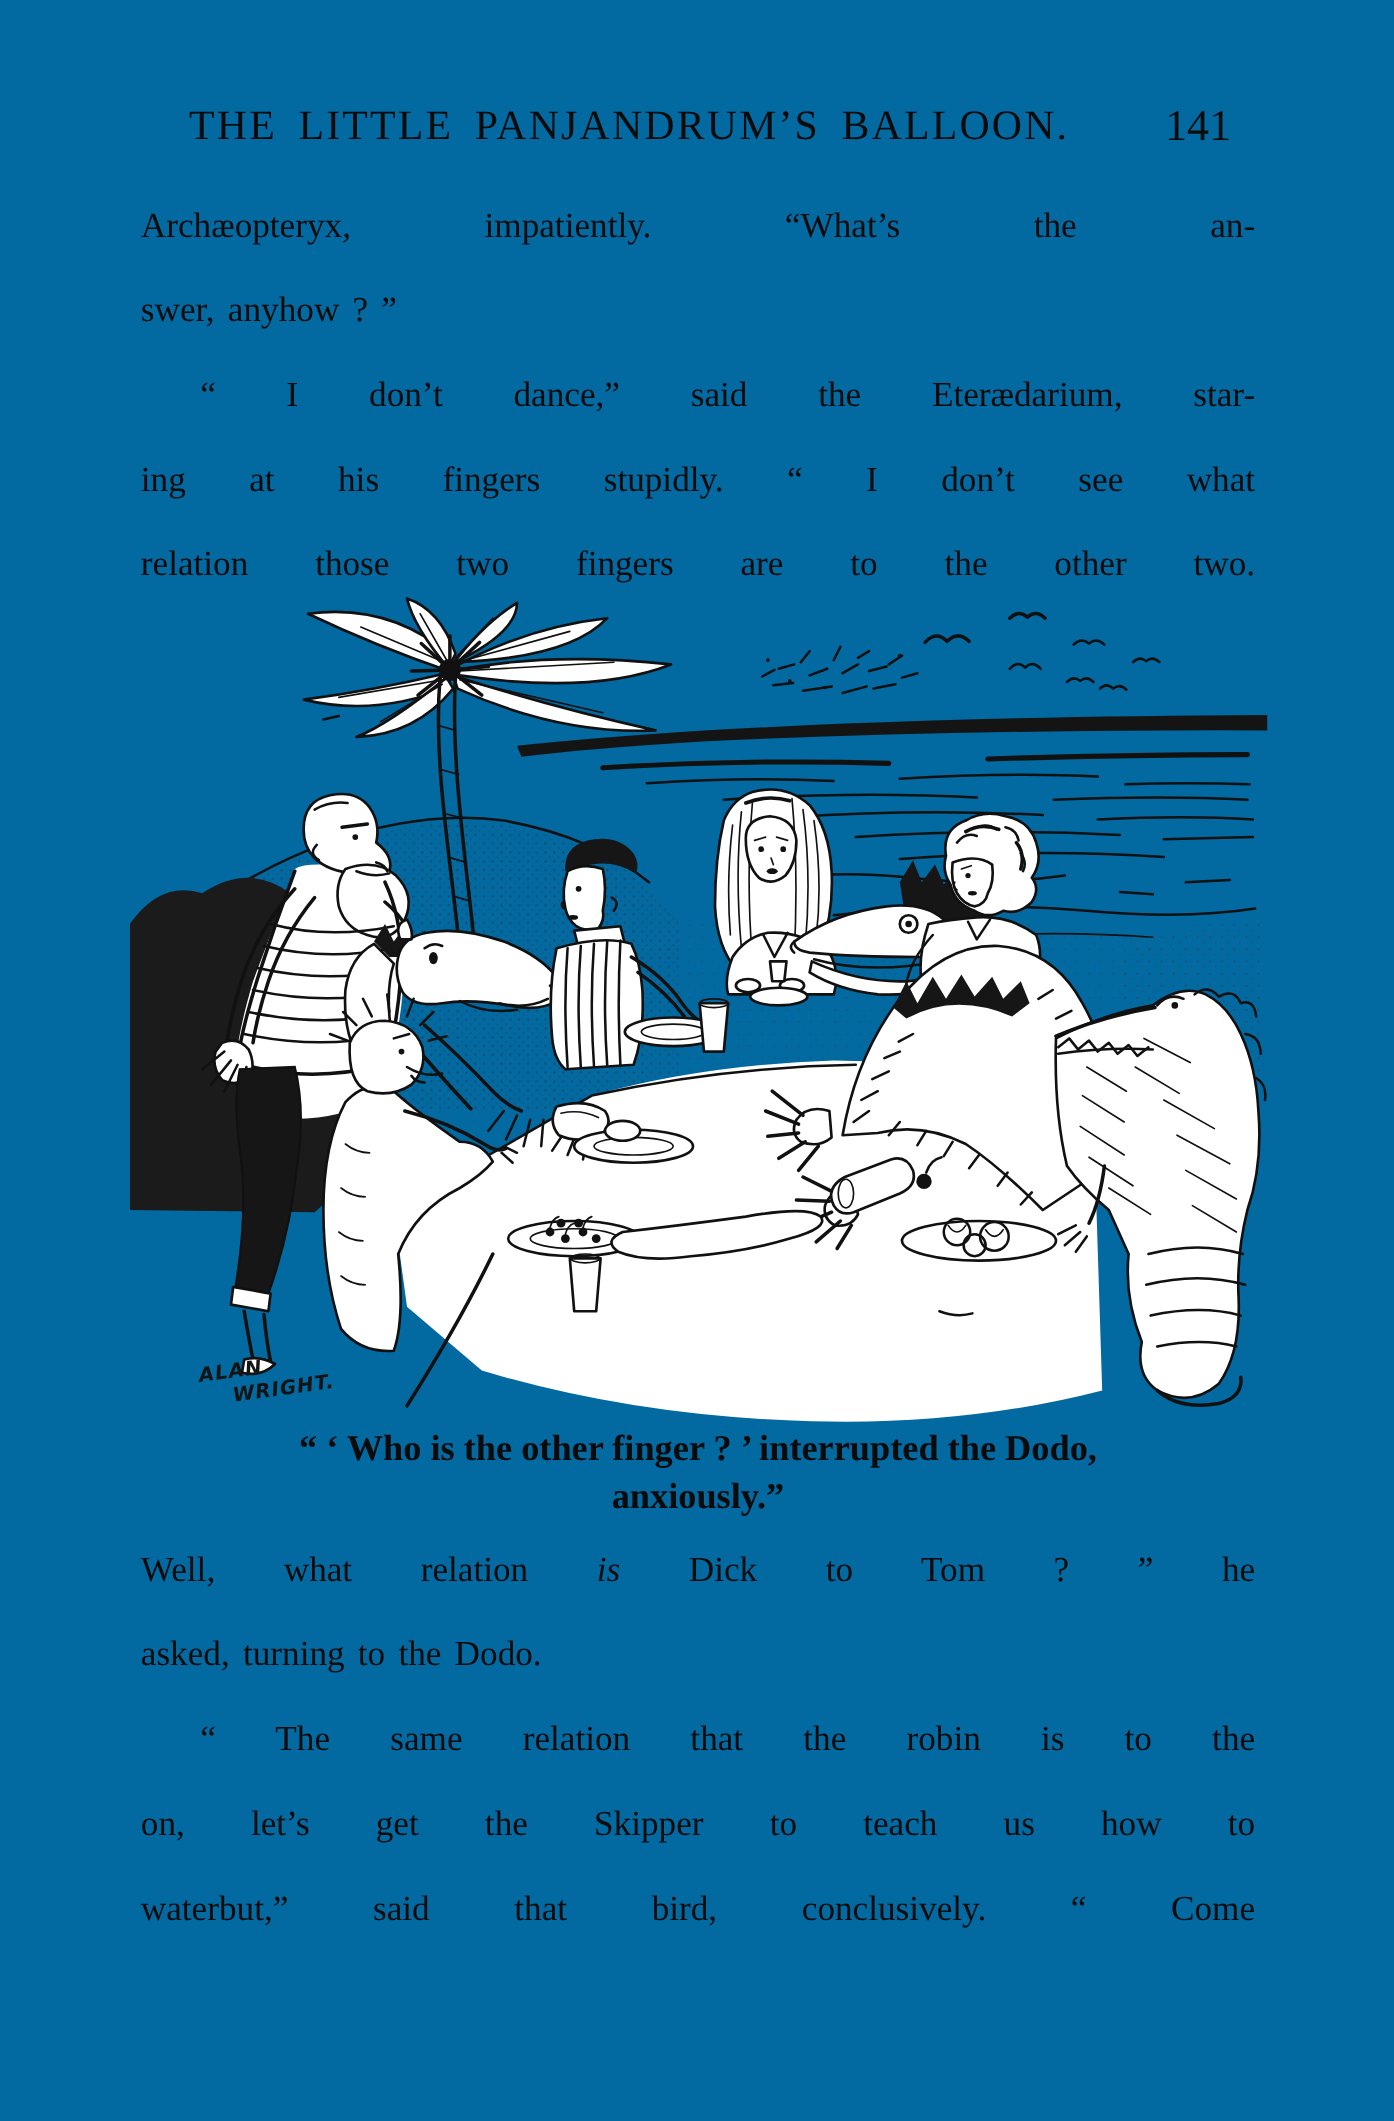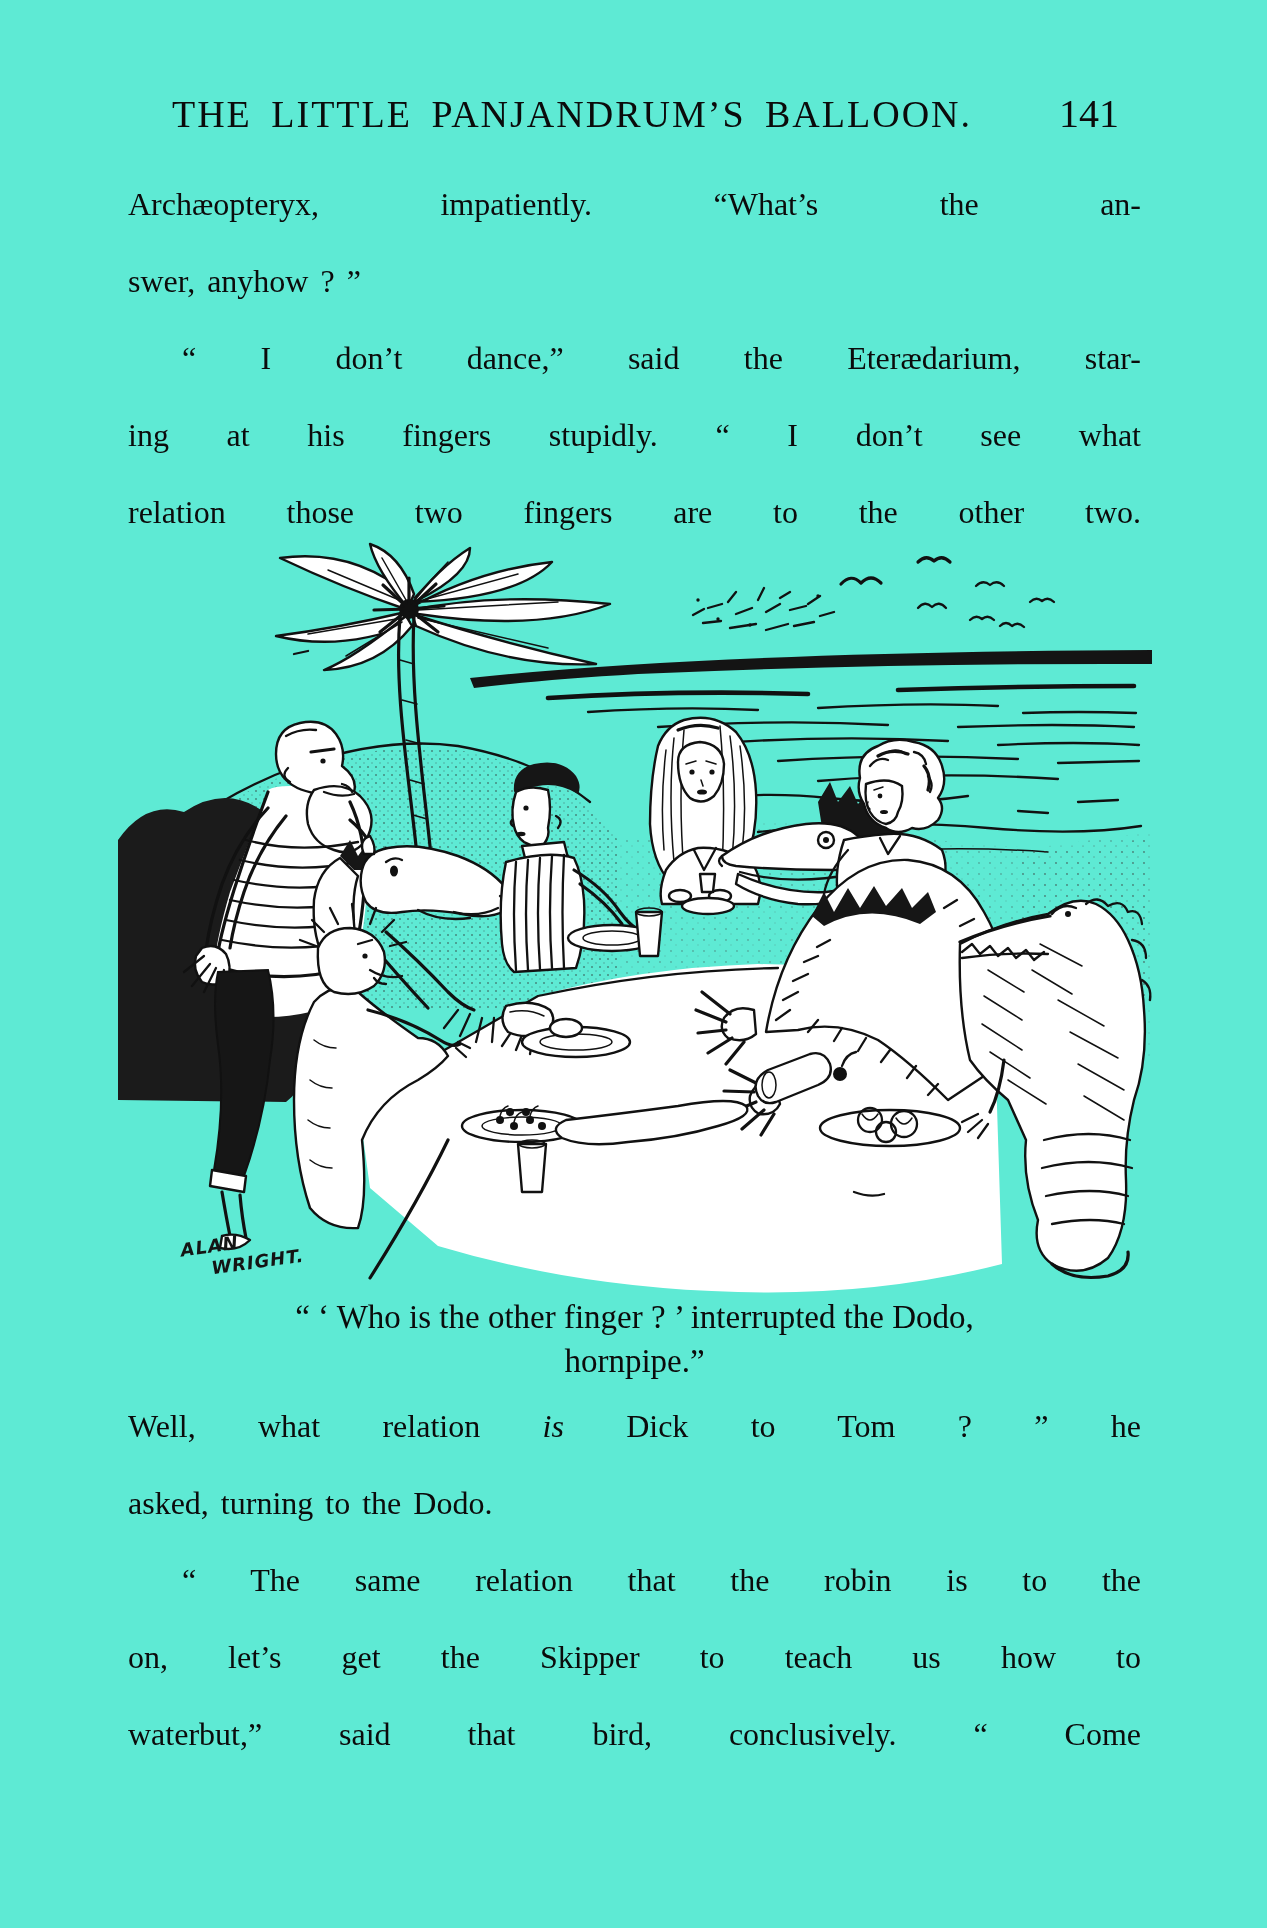--- a/index.html
+++ b/index.html
@@ -1,37 +1,37 @@
 <!DOCTYPE html>
 <html><head>
 <meta charset="utf-8">
 <style>
   html,body{margin:0;padding:0;background:#e8e8e4;}
   .page{
     position:relative; width:1267px; height:1928px; margin:0 auto;
-    background:#5eead4; color:#0b0b0b; overflow:hidden;
+    background:#0369a1; color:#0b0b0b; overflow:hidden;
     font-family:"Liberation Serif", serif;
   }
   .running-head{
     position:absolute; top:92px; left:128px; width:888px;
     text-align:center; font-size:38px; letter-spacing:2px; word-spacing:8px;
   }
   .folio{
     position:absolute; top:90px; left:1034px; width:110px;
     text-align:center; font-size:40px;
   }
   .bodyblock{position:absolute; left:128px; width:1013px;}
   .block-top{top:166px;}
   .block-bottom{top:1388px;}
   .line{font-size:32px; line-height:77px; word-spacing:4px;}
   .just{text-align:justify; text-align-last:justify;}
   .indent{text-indent:54px;}
   .caption{
     position:absolute; top:1295px; left:128px; width:1013px;
-    text-align:center; font-weight:400; font-size:33px; line-height:44px;
+    text-align:center; font-weight:700; font-size:33px; line-height:44px;
   }
   .illus{position:absolute; left:118px; top:540px; width:1036px; height:760px; margin:0;}
   em{}
   
   .ln{stroke:#111;fill:none;stroke-linecap:round;stroke-linejoin:round;}
   .w1{stroke-width:1.5}.w2{stroke-width:2.3}.w3{stroke-width:3.2}.w4{stroke-width:4.6}
   .wh{fill:#fff;stroke:#111;stroke-width:2.4;stroke-linejoin:round;}
   .bk{fill:#161616;stroke:none;}
   .sig{font-family:"DejaVu Sans", sans-serif; font-size:18px; font-style:italic;
        font-weight:bold; fill:#141414; letter-spacing:1px;}
@@ -296,21 +296,21 @@
 
       <g transform="rotate(-8 110 716)">
         <text class="sig" x="64" y="710">ALAN</text>
         <text class="sig" x="92" y="732">WRIGHT.</text>
       </g>
     </svg>
   </figure>
 
   <div class="caption">
     <div>“ ‘ Who is the other finger ? ’ interrupted the Dodo,</div>
-    <div>hornpipe.”</div>
+    <div>anxiously.”</div>
   </div>
 
   <section class="bodyblock block-bottom">
     <div class="line just"><span>Well, what relation </span><em>is</em><span> Dick to Tom ? ” he</span></div>
     <div class="line">asked, turning to the Dodo.</div>
     <div class="line just indent">“ The same relation that the robin is to the</div>
     <div class="line just">on, let’s get the Skipper to teach us how to</div>
     <div class="line just">waterbut,” said that bird, conclusively. “ Come</div>
   </section>
 

